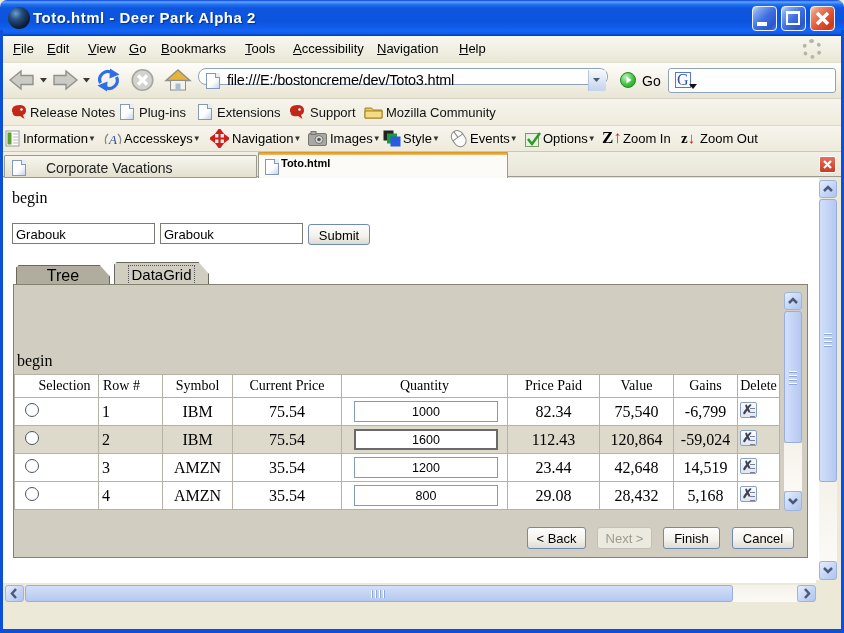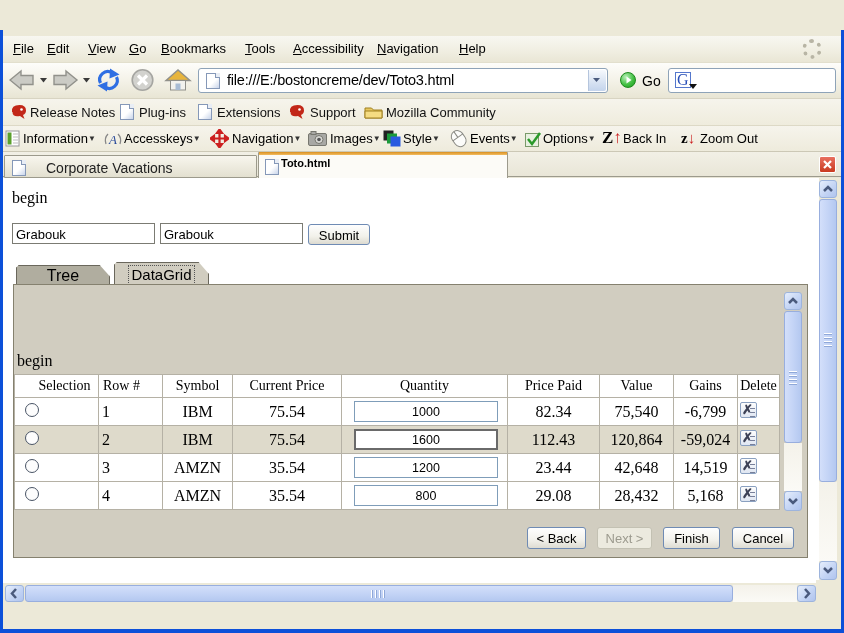--- a/index.html
+++ b/index.html
@@ -23,21 +23,21 @@
 #btnClose{left:810px;background:linear-gradient(135deg,#ffd4b8 0%,#f09070 18%,#e05535 55%,#cc3a18 85%,#e06a45 100%);}
 #btnMin .g{position:absolute;left:4px;bottom:4px;width:10px;height:4px;background:#fff;}
 #btnMax .g{position:absolute;left:4px;top:4px;width:14px;height:14px;border:2px solid #fff;border-top-width:3px;box-sizing:border-box;}
 
 #menubar{left:3px;top:36px;width:838px;height:26px;background:linear-gradient(180deg,#f8f7f1 0%,#f0eee1 60%,#e9e6d5 100%);border-bottom:1px solid #e2dfcd;}
 .mi{position:absolute;top:5px;font-size:13px;color:#000;}
 .mi u{text-decoration:underline;}
 #throbber{left:799px;top:3px;width:20px;height:20px;border-radius:50%;border:4px dotted #b8b5a5;box-sizing:border-box;}
 
 #navbar{left:3px;top:63px;width:838px;height:35px;background:linear-gradient(180deg,#fdfdfa 0%,#f4f2e8 50%,#e8e5d4 100%);border-bottom:1px solid #d8d4c2;}
-#urlbar{left:195px;top:5px;width:410px;height:25px;background:#fff;border:1px solid #8ea3b8;border-radius:3px;box-sizing:border-box;}
+#urlbar{left:195px;top:5px;width:410px;height:17px;background:#fff;border:1px solid #8ea3b8;border-radius:8px;box-sizing:border-box;}
 #urldrop{position:absolute;right:1px;top:1px;width:17px;height:21px;background:linear-gradient(180deg,#f6f9fd,#d7e2f2 60%,#c4d4ec);border-left:1px solid #b5c5dd;border-radius:0 2px 2px 0;}
 #urltext{position:absolute;left:28px;top:3px;font-size:14.5px;color:#000;letter-spacing:-0.2px;}
 #gocirc{left:617px;top:9px;width:16px;height:16px;border-radius:50%;border:1px solid #1d8a1d;background:radial-gradient(circle at 35% 30%,#b9f0b9,#44c044 55%,#1a9a1a);box-sizing:border-box;}
 #gotext{left:639px;top:10px;font-size:14px;color:#000;}
 #searchbox{left:665px;top:5px;width:168px;height:25px;background:#fff;border:1px solid #8ea3b8;border-radius:3px;box-sizing:border-box;}
 
 #bmbar{left:3px;top:99px;width:838px;height:26px;background:linear-gradient(180deg,#f6f4ec 0%,#efecdd 100%);border-bottom:1px solid #ddd9c6;}
 .bmt{position:absolute;top:6px;font-size:13px;color:#111;}
 
 #wdbar{left:3px;top:126px;width:838px;height:25px;background:linear-gradient(180deg,#f6f4ec 0%,#eeebdc 100%);border-bottom:1px solid #ccc8b6;}
@@ -88,20 +88,33 @@
 .strack{position:absolute;background:linear-gradient(180deg,#f4f2ea,#fbfaf6);}
 .gripV{position:absolute;left:4px;width:8px;height:1px;background:#8fa8d8;box-shadow:0 -1px 0 #fff;}
 .gripH{position:absolute;top:4px;width:1px;height:8px;background:#8fa8d8;box-shadow:-1px 0 0 #fff;}
 
 #statusbar{left:3px;top:605px;width:838px;height:24px;background:#ece9d8;border-top:1px solid #c0bcab;}
 #statustext{position:absolute;left:6px;top:5px;font-size:12.5px;color:#000;}
 .grip{position:absolute;width:3px;height:3px;background:#b8b4a4;box-shadow:1px 1px 0 #fff;}
 </style></head>
 <body>
 <div id="win">
+ <div id="titlebar" class="abs">
+   <div id="ticon" class="abs"></div>
+   <div id="ttext" class="abs">Toto.html - Deer Park Alpha 2</div>
+   <div id="btnMin" class="abs tbtn">
+        <div class="g"></div>
+      </div>
+   <div id="btnMax" class="abs tbtn">
+        <div class="g"></div>
+      </div>
+   <div id="btnClose" class="abs tbtn"><svg width="23" height="23">
+          <path d="M6 6 L17 17 M17 6 L6 17" stroke="#fff" stroke-width="3.4"></path>
+        </svg></div>
+ </div>
  <div id="menubar" class="abs">
    <div class="mi" style="left:10px"><u>F</u>ile</div>
    <div class="mi" style="left:44px"><u>E</u>dit</div>
    <div class="mi" style="left:85px"><u>V</u>iew</div>
    <div class="mi" style="left:126px"><u>G</u>o</div>
    <div class="mi" style="left:158px"><u>B</u>ookmarks</div>
    <div class="mi" style="left:242px"><u>T</u>ools</div>
    <div class="mi" style="left:290px"><u>A</u>ccessibility</div>
    <div class="mi" style="left:374px"><u>N</u>avigation</div>
    <div class="mi" style="left:456px"><u>H</u>elp</div>
@@ -207,21 +220,21 @@
           <path d="M9 1 L9 8 M3 8 L15 8" stroke="#8a8a84" fill="none"></path>
         </g>
       </svg>
    <div class="wdt" style="left:467px">Events<span class="caret">▼</span></div>
    <svg class="abs" style="left:522px;top:5px" width="17" height="16">
         <rect x="0.5" y="2.5" width="13" height="13" fill="#e8f0e0" stroke="#7a9a6a"></rect>
         <path d="M3 8 l4 5 l8 -11" stroke="#2a9a2a" stroke-width="2.5" fill="none"></path>
       </svg>
    <div class="wdt" style="left:540px">Options<span class="caret">▼</span></div>
    <div class="wdt" style="left:599px;font-family:'Liberation Serif',serif;font-size:17px;font-weight:bold;top:2px;">Z<span style="color:#cc2222;font-weight:normal;">↑</span></div>
-   <div class="wdt" style="left:620px">Back In</div>
+   <div class="wdt" style="left:620px">Zoom In</div>
    <div class="wdt" style="left:678px;font-family:'Liberation Serif',serif;font-size:15px;font-weight:bold;top:4px;">z<span style="color:#cc2222;font-weight:normal;">↓</span></div>
    <div class="wdt" style="left:697px">Zoom Out</div>
  </div>
  <div id="tabbar" class="abs">
    <div id="tabline" class="abs"></div>
    <div id="tab1" class="abs">
         <div class="pageicon" style="left:7px;top:4px"></div>
         <div style="position:absolute;left:23px;top:4px;font-size:14px;color:#222;margin-left:18px;">Corporate Vacations</div>
       </div>
    <div id="tab2" class="abs">

